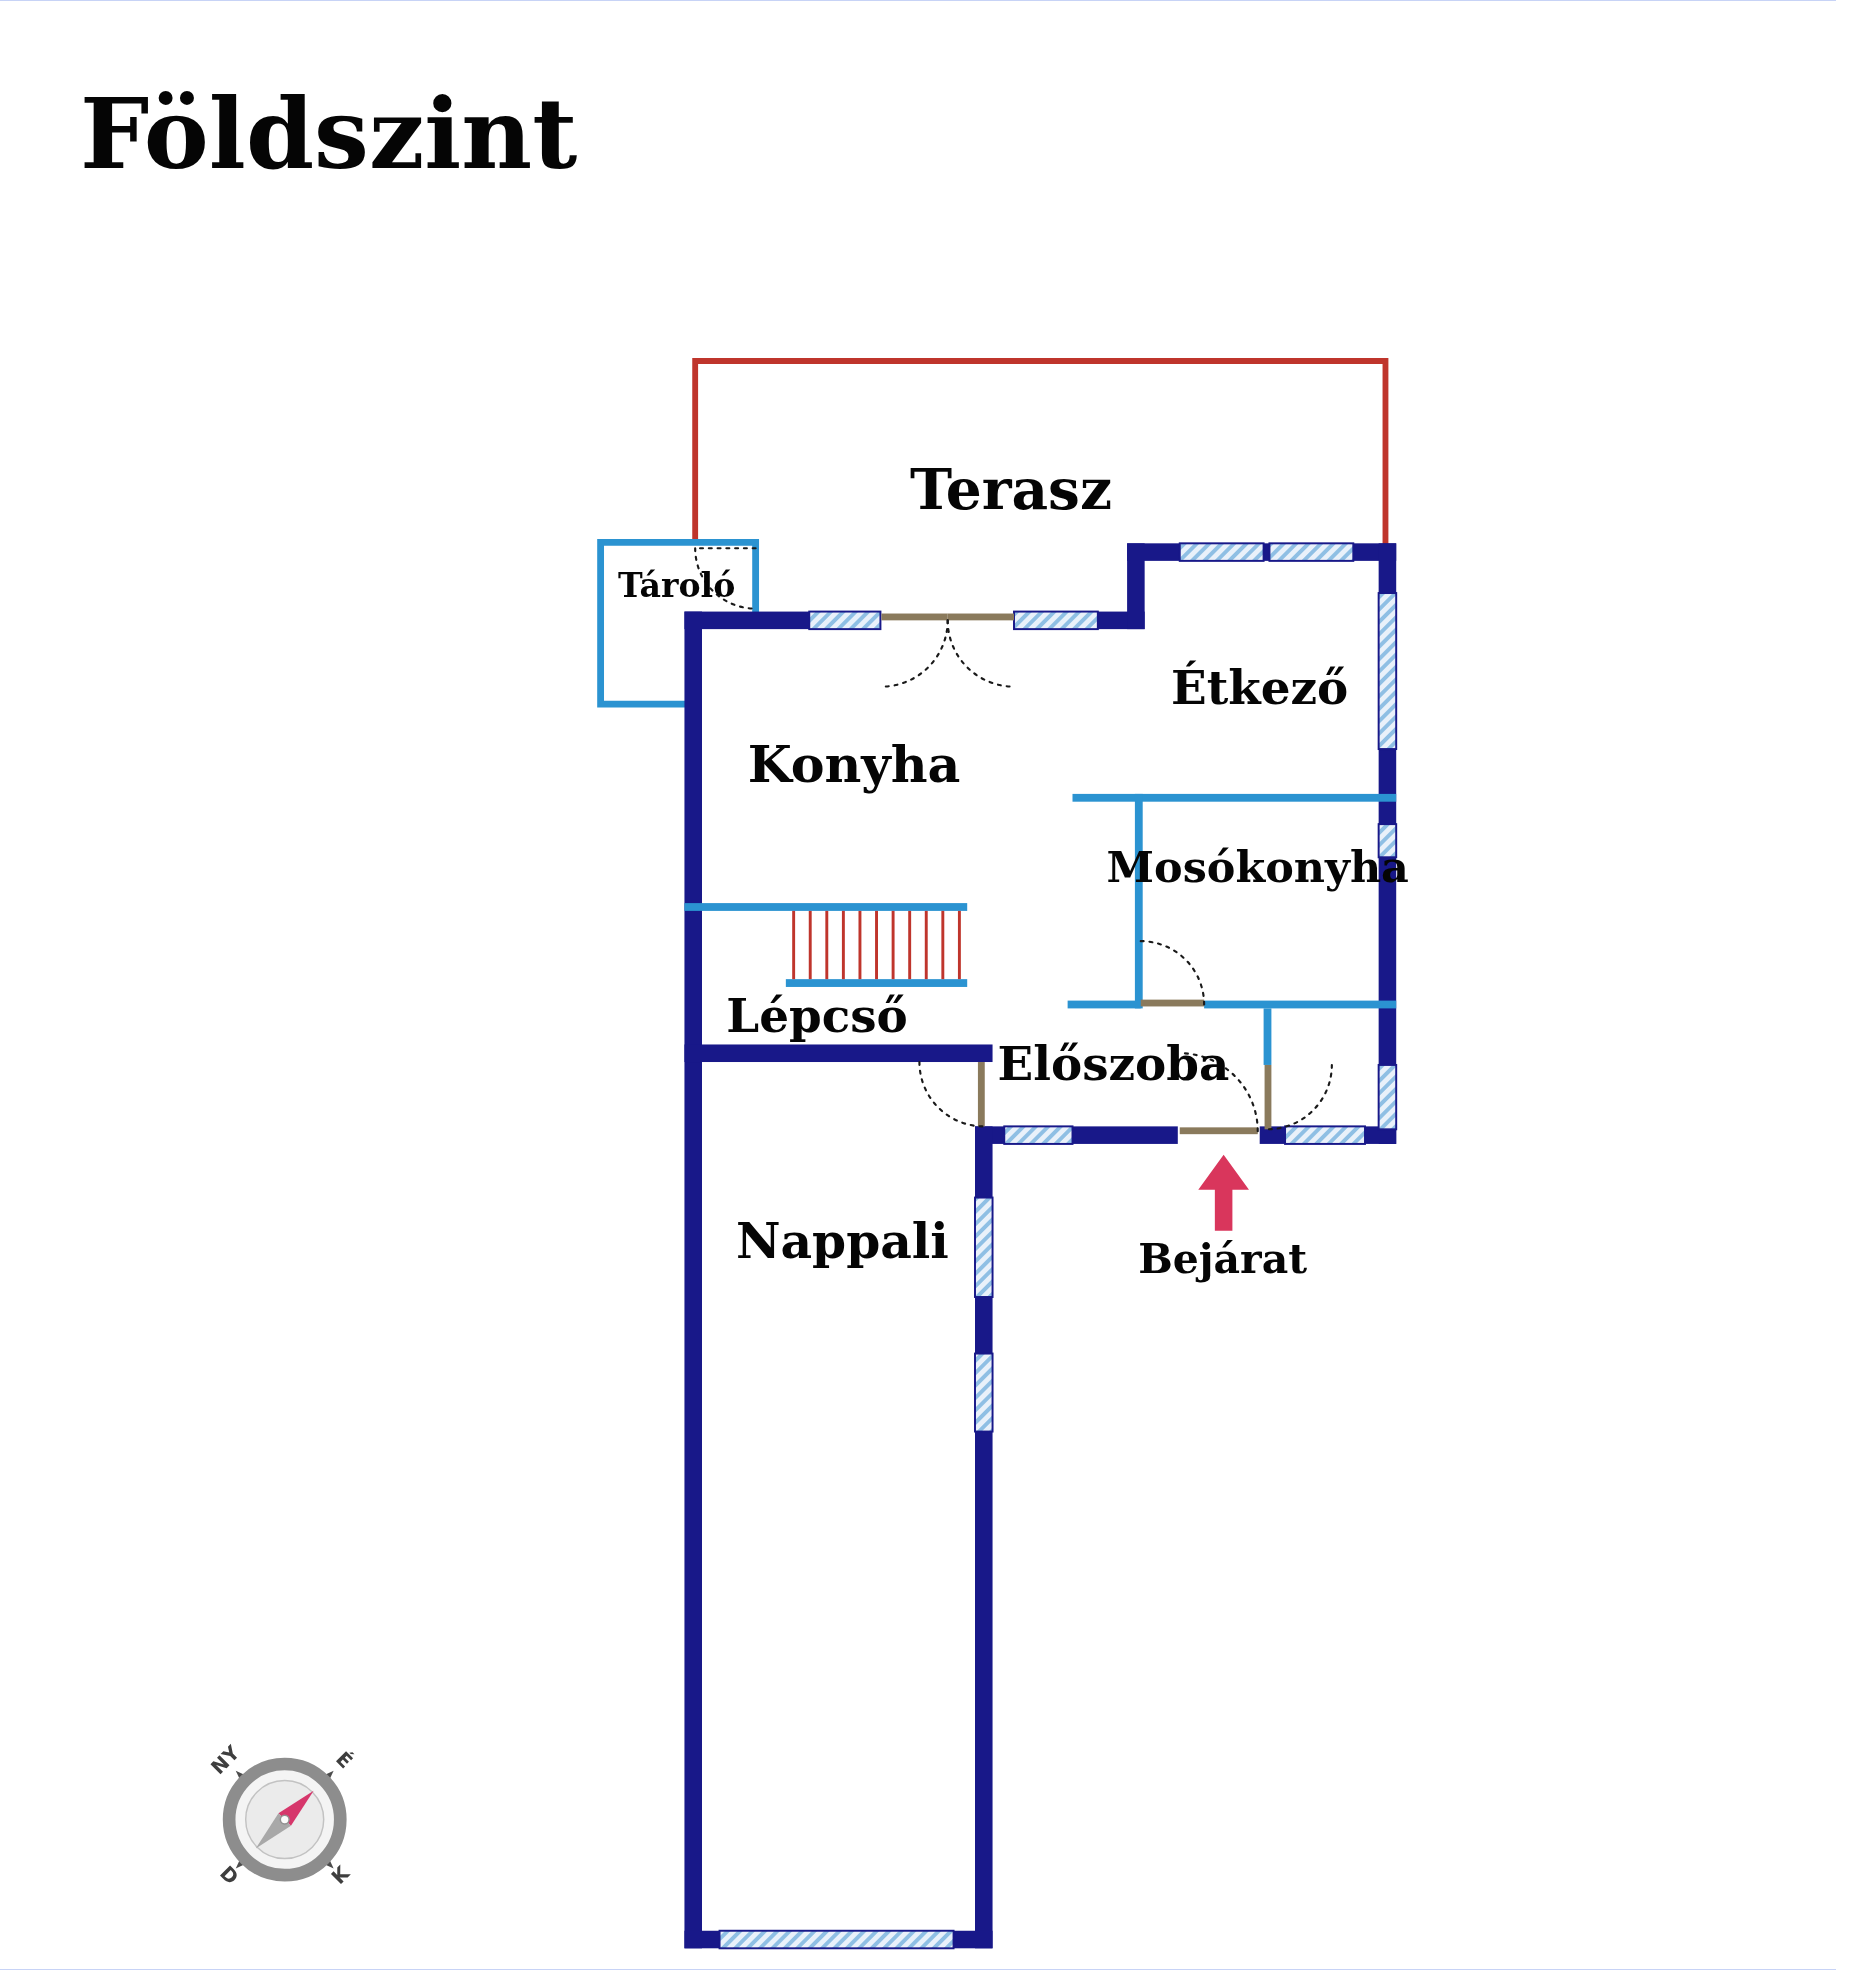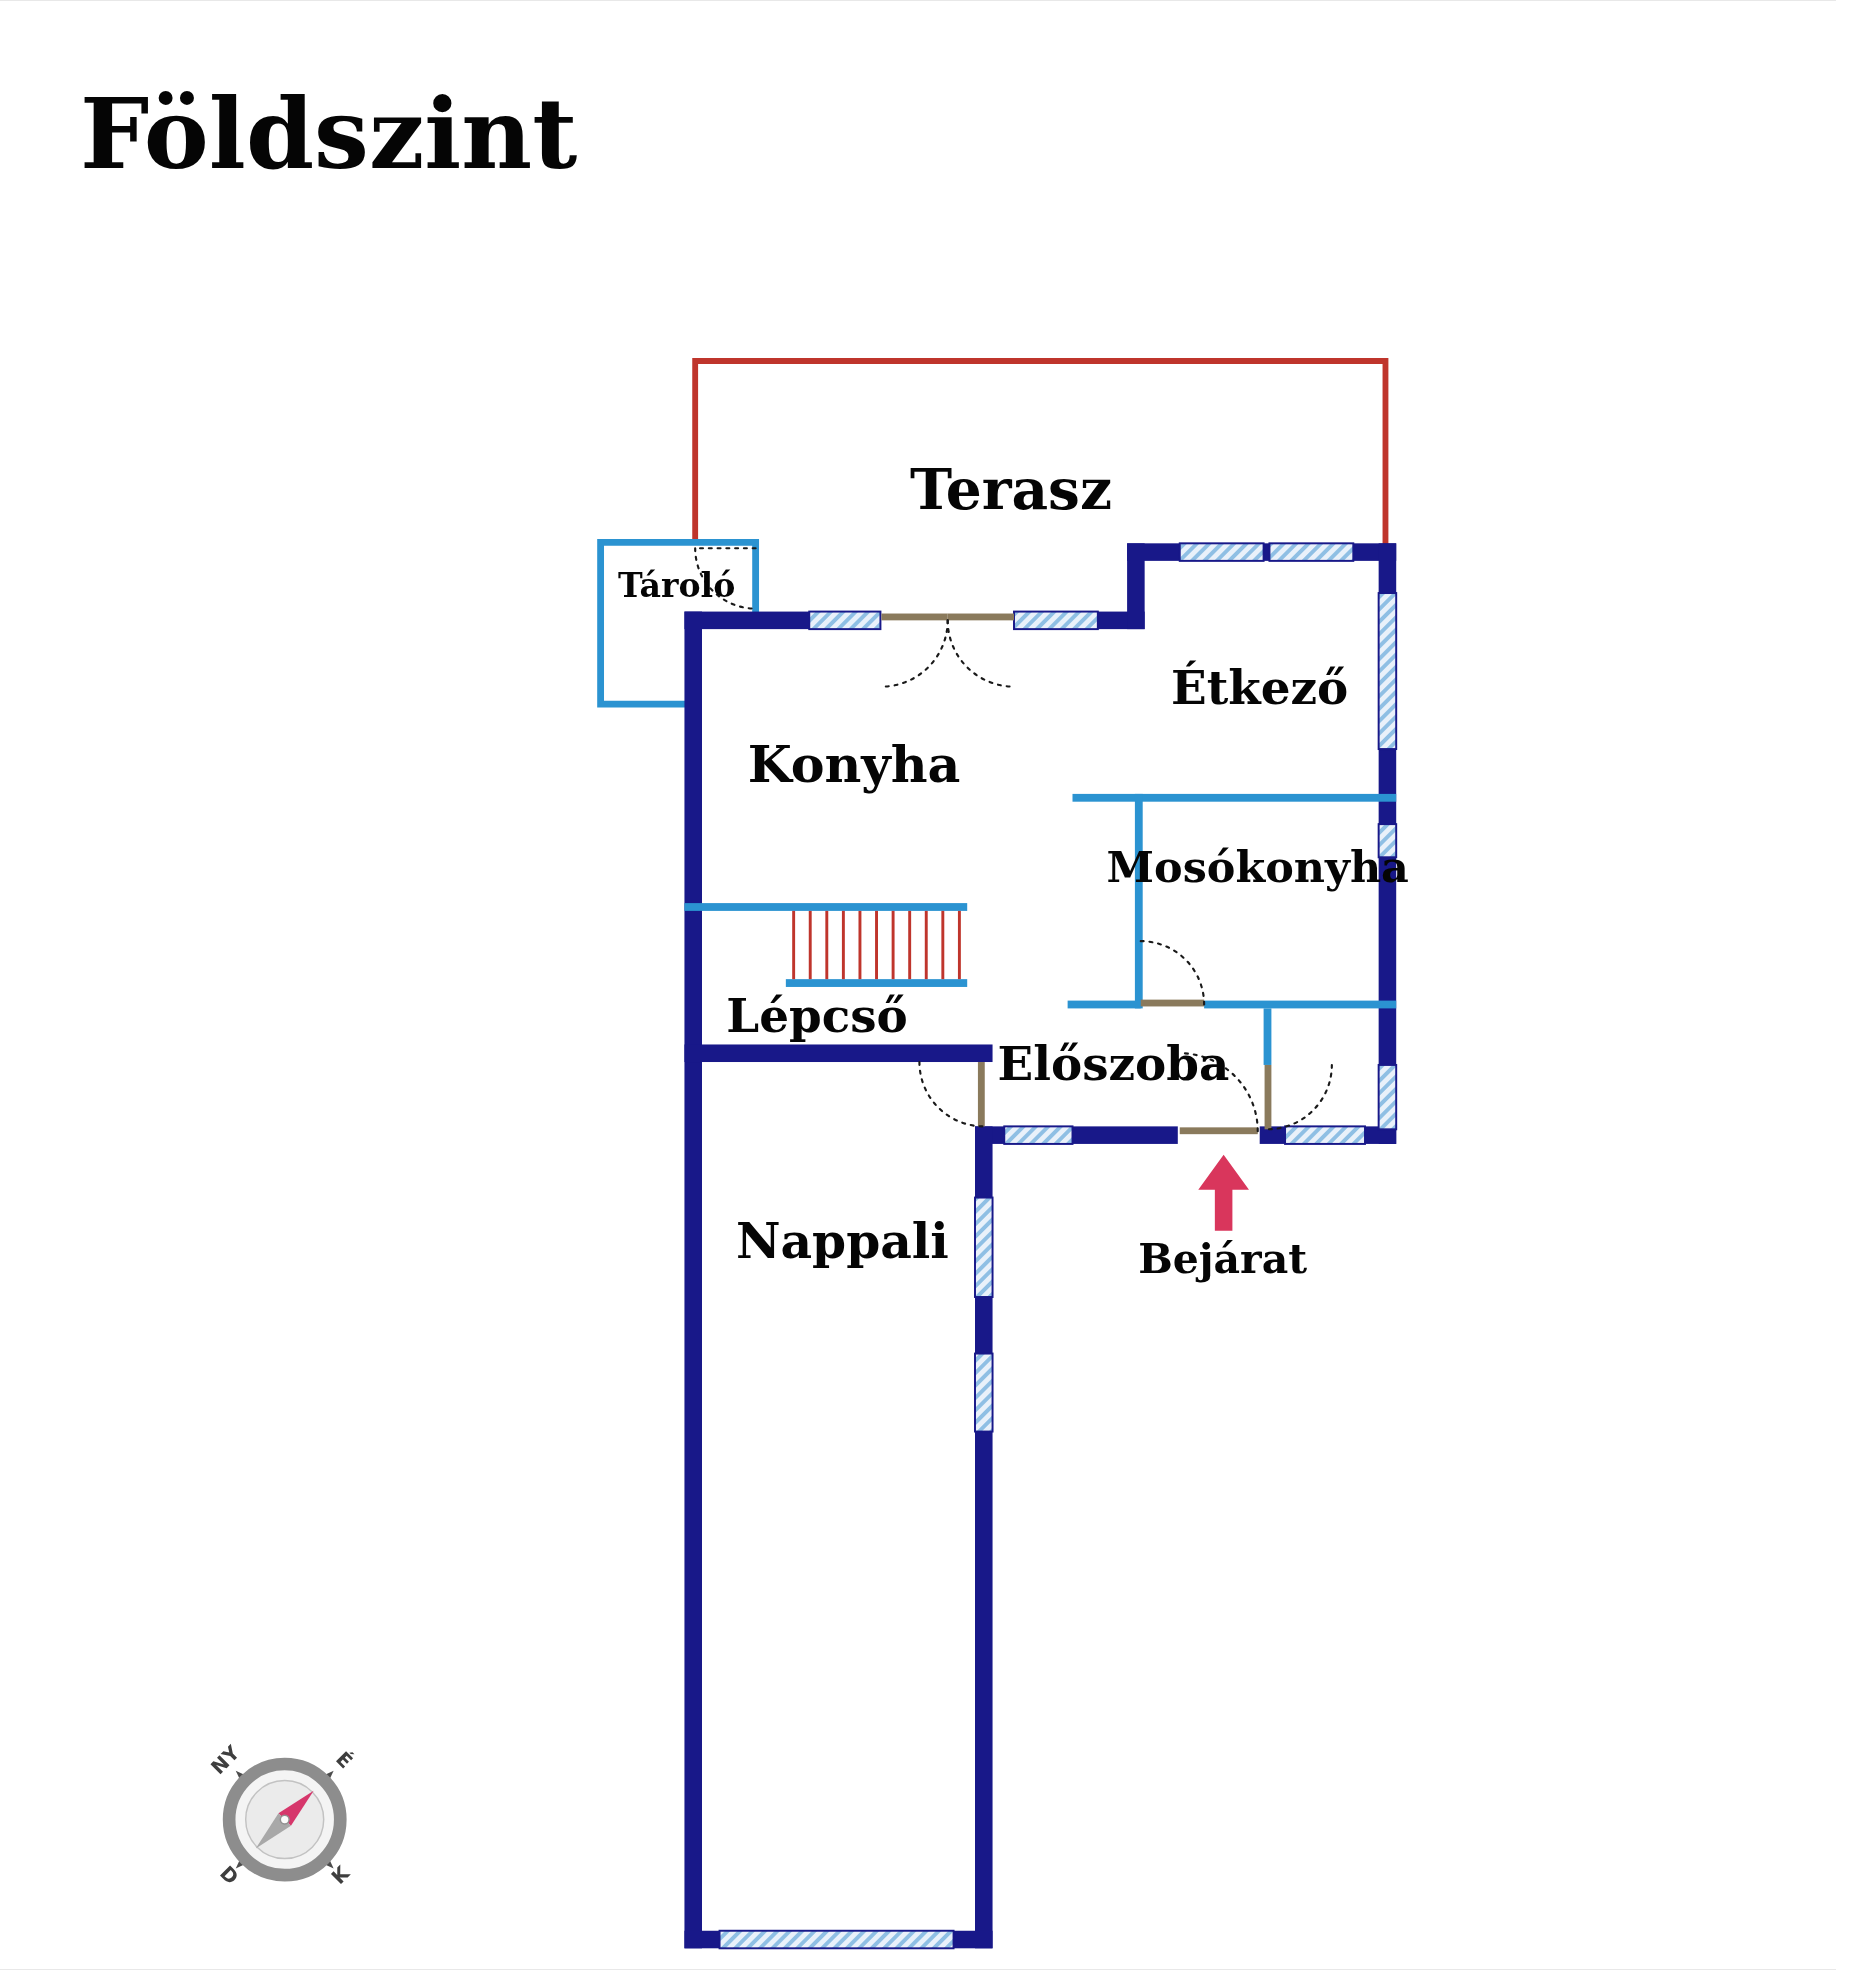--- a/index.html
+++ b/index.html
@@ -12,21 +12,21 @@
     --door-leaf:#8a7a5c;
     --arrow:#d9365c;
     --arc:#1a1a1a;
     --text:#050505;
     --compass-ring:#8d8d8d;
     --compass-needle:#d6366b;
     --compass-tail:#a8a8a8;
     --compass-text:#3e3e3e;
   }
   html,body{margin:0;padding:0;background:#ffffff;}
-  .stage{position:relative;width:1836px;height:1970px;background:#a3a3a3;overflow:hidden;}
+  .stage{position:relative;width:1836px;height:1970px;background:#1d4ed8;overflow:hidden;}
   svg{display:block;}
   text{font-family:"DejaVu Serif",serif;font-weight:bold;fill:var(--text);}
   .rlabel{text-anchor:middle;}
   .title-text{font-size:100px;}
   .lbl-terasz{font-size:58px;}
   .lbl-konyha{font-size:52px;}
   .lbl-etkezo{font-size:48px;}
   .lbl-mosokonyha{font-size:44px;}
   .lbl-lepcso{font-size:48px;}
   .lbl-eloszoba{font-size:48px;}

